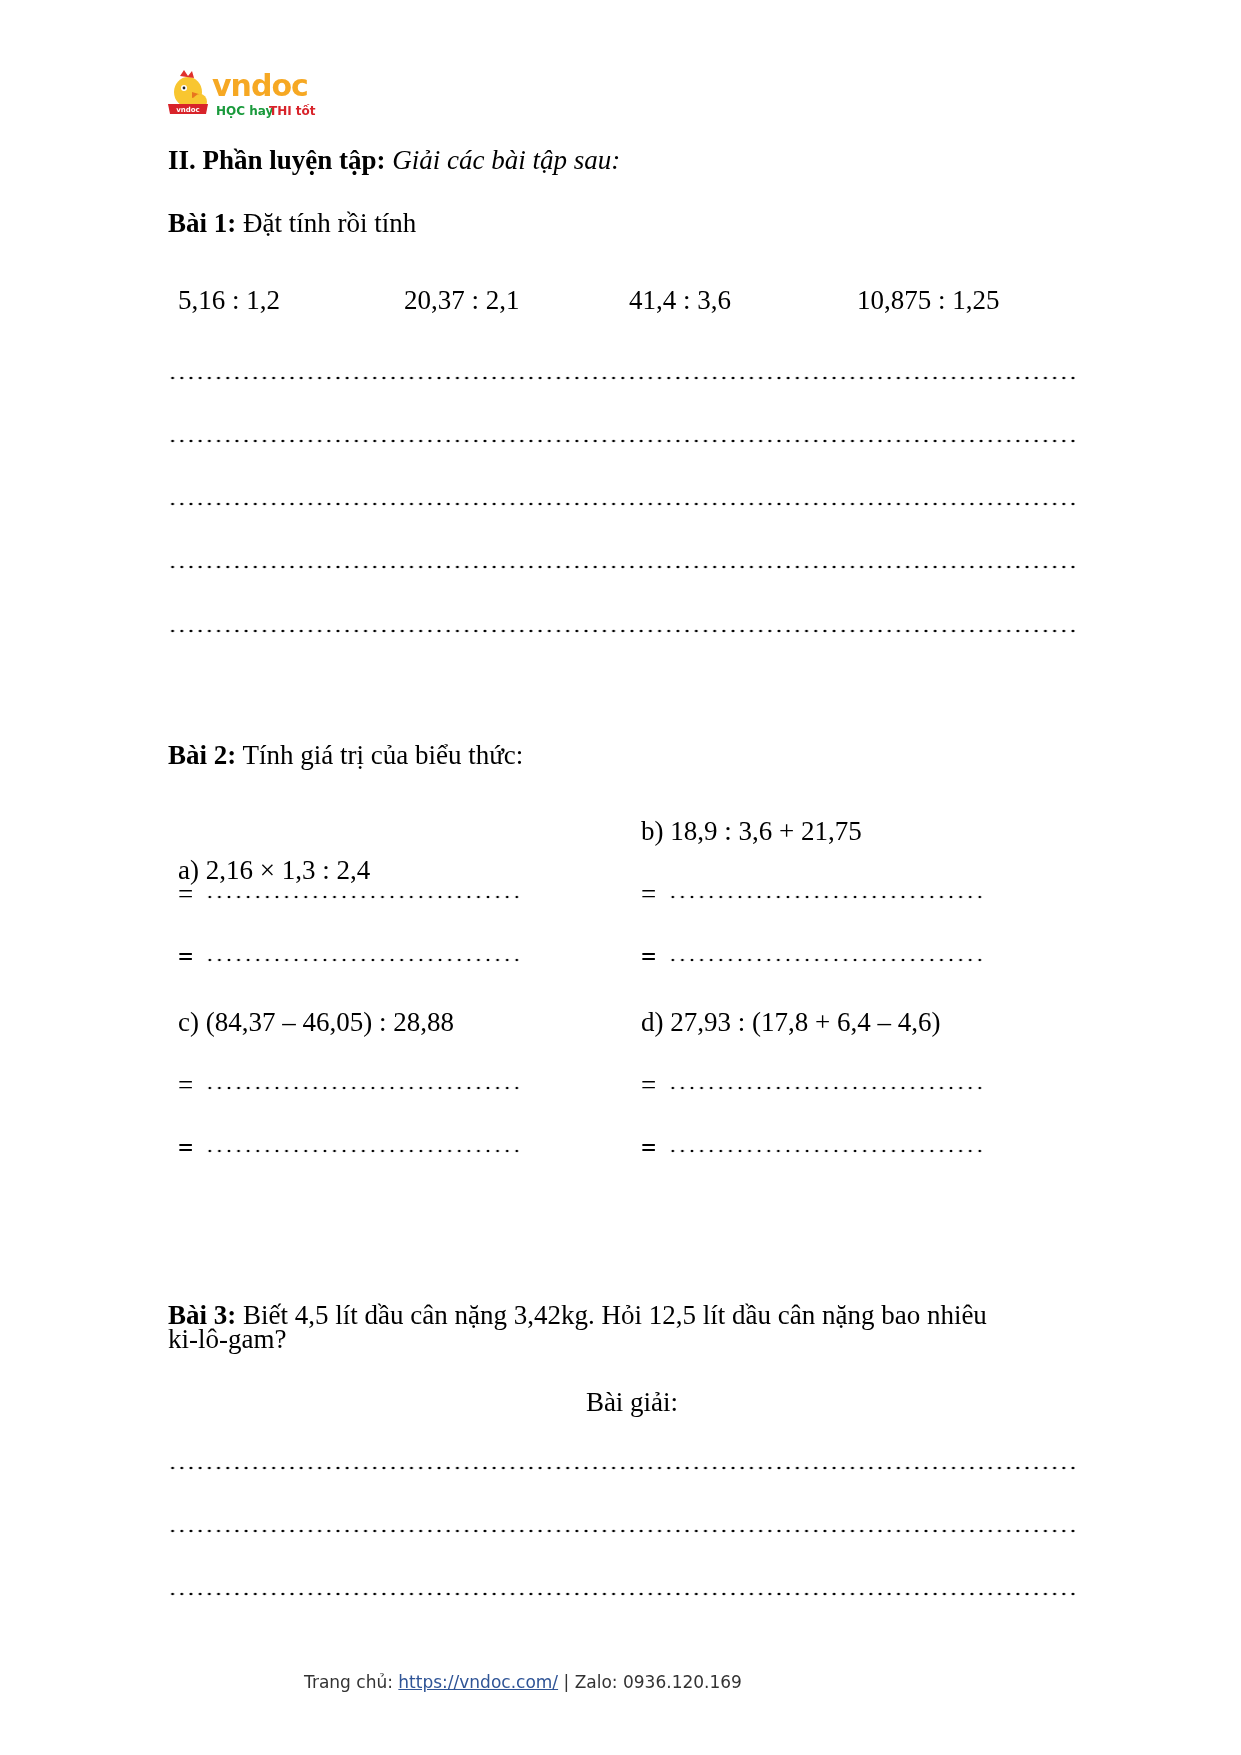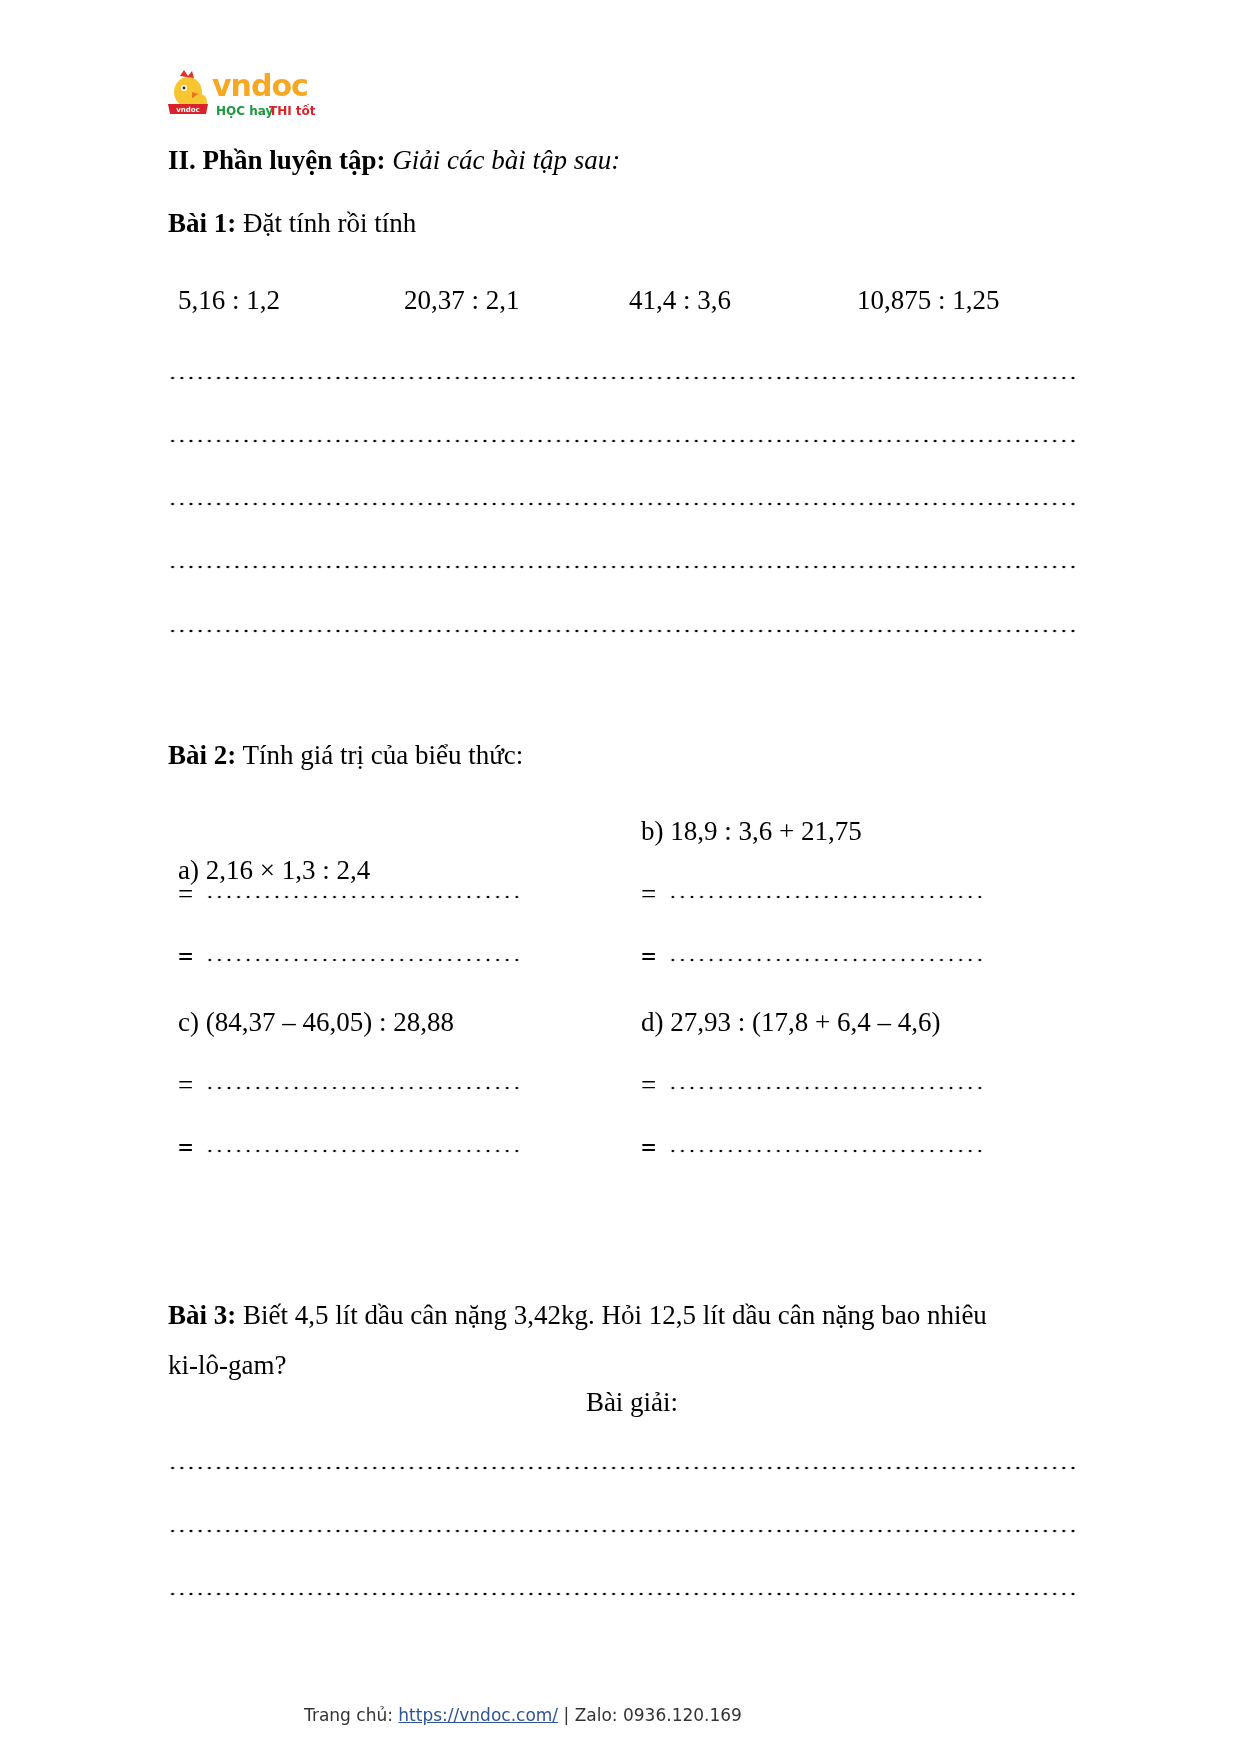--- a/index.html
+++ b/index.html
@@ -10,21 +10,21 @@
   .b { font-weight:bold; }
   .i { font-style:italic; }
   .dots { position:absolute; left:168px; width:910px; height:4px;
           background-image: radial-gradient(circle, #000 1.3px, transparent 1.6px);
           background-size:9.2px 4px; background-repeat:repeat-x; }
   .sdots { position:absolute; height:4px; width:318px;
            background-image: radial-gradient(circle, #000 1.3px, transparent 1.6px);
            background-size:9.6px 4px; background-repeat:repeat-x; }
   .logo { position:absolute; left:166px; top:68px; width:162px; height:54px; }
   .footer { position:absolute; top:1672px; left:0; width:1046px; text-align:center;
-            font-family:"DejaVu Sans", sans-serif; font-size:17px; color:#333;margin-top:33px; }
+            font-family:"DejaVu Sans", sans-serif; font-size:17px; color:#333; }
   .footer a { color:#2f5496; text-decoration:underline; }
 </style>
 </head>
 <body>
 
 <div class="logo">
   <svg width="162" height="54" viewBox="0 0 162 54">
 
     <ellipse cx="22" cy="24" rx="14" ry="15" fill="#f8c630"></ellipse>
     <path d="M14 8 L18 2 L22 8 L26 3 L28 10 Z" fill="#e0312b"></path>
@@ -89,21 +89,21 @@
 <div class="abs t" style="left:641px; top:1006px;">d) 27,93 : (17,8 + 6,4 – 4,6)</div>
 <div class="abs t" style="left:641px; top:1069px;">=</div>
 <div class="sdots" style="left:668px; top:1086px;"></div>
 <div class="abs t b" style="left:641px; top:1132px;">=</div>
 <div class="sdots" style="left:668px; top:1149px;"></div>
 
 <div class="abs t" style="left:168px; top:1271px;margin-top:28px;">
   <span class="b">Bài 3:</span>
   <span>Biết 4,5 lít dầu cân nặng 3,42kg. Hỏi 12,5 lít dầu cân nặng bao nhiêu</span>
 </div>
-<div class="abs t" style="left:168px; top:1323px;margin-top:26px;">ki-lô-gam?</div>
+<div class="abs t" style="left:168px; top:1323px;">ki-lô-gam?</div>
 <div class="abs t" style="left:0; width:1264px; text-align:center; top:1386px;">Bài giải:</div>
 
 <div class="dots" style="top:1466px;"></div>
 <div class="dots" style="top:1529px;"></div>
 <div class="dots" style="top:1592px;"></div>
 
 <div class="footer">
   <span>Trang chủ:</span>
   <a>https://vndoc.com/</a>
   <span>|</span>

